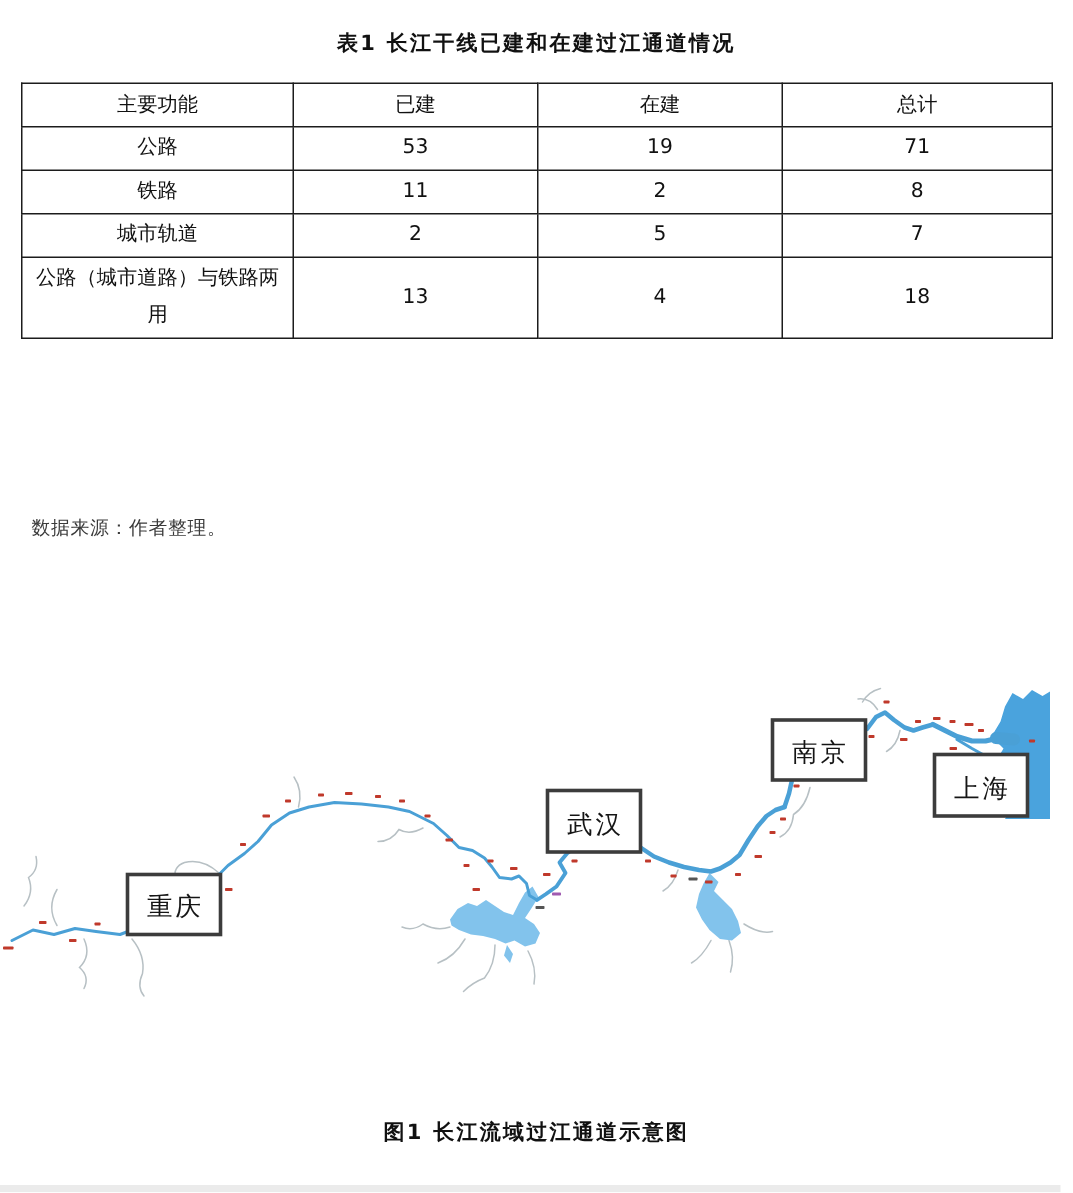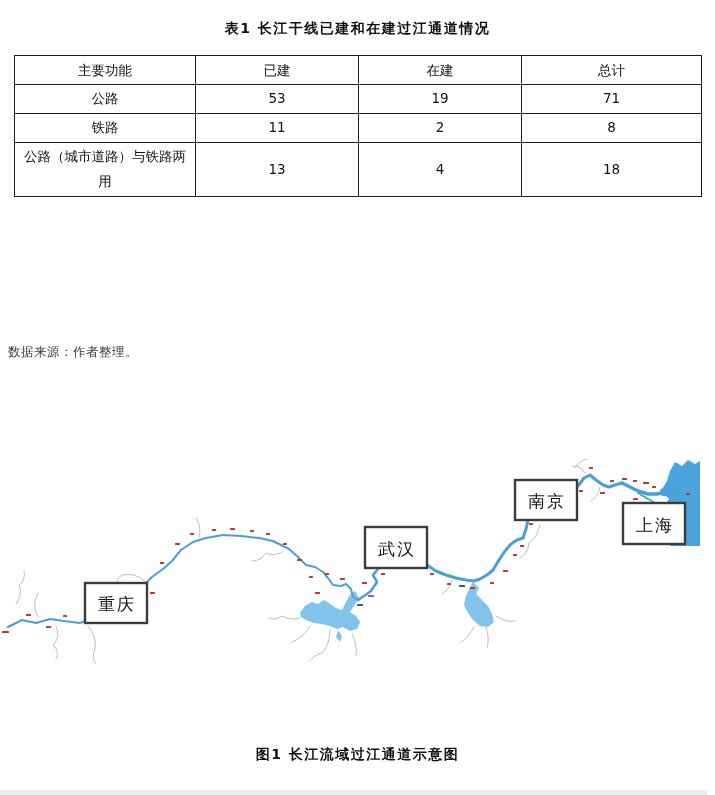--- a/index.html
+++ b/index.html
@@ -22,21 +22,21 @@
   }
   table.data-table th,
   table.data-table td{
     border:1.6px solid #1c1c1c;
     text-align:center;vertical-align:middle;
     font-size:13.5px;font-weight:normal;
     line-height:1.85;padding:1.5px 8px;
   }
 
   .source-note{
-    position:absolute;top:344px;left:8px;
+    position:absolute;top:344px;left:21px;
     font-size:12.5px;color:#3a3a3a;letter-spacing:0.5px;
   }
 
   .map-figure{position:absolute;top:430px;left:0;width:715px;height:270px;}
   .map-figure svg{display:block;width:715px;height:270px;}
 
   .river{fill:none;stroke:var(--color-river,#4aa0d6);stroke-linecap:round;stroke-linejoin:round;}
   .river-w2{stroke-width:2;}
   .river-w26{stroke-width:2.6;}
   .river-w3{stroke-width:3;}
@@ -91,20 +91,26 @@
         <td>公路</td>
         <td>53</td>
         <td>19</td>
         <td>71</td>
       </tr>
       <tr>
         <td>铁路</td>
         <td>11</td>
         <td>2</td>
         <td>8</td>
+      </tr>
+      <tr>
+        <td>城市轨道</td>
+        <td>2</td>
+        <td>5</td>
+        <td>7</td>
       </tr>
       <tr>
         <td>公路（城市道路）与铁路两用</td>
         <td>13</td>
         <td>4</td>
         <td>18</td>
       </tr>
     </tbody>
   </table>
 

